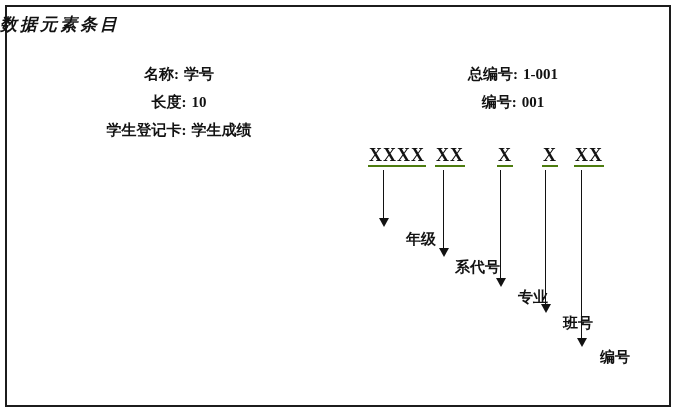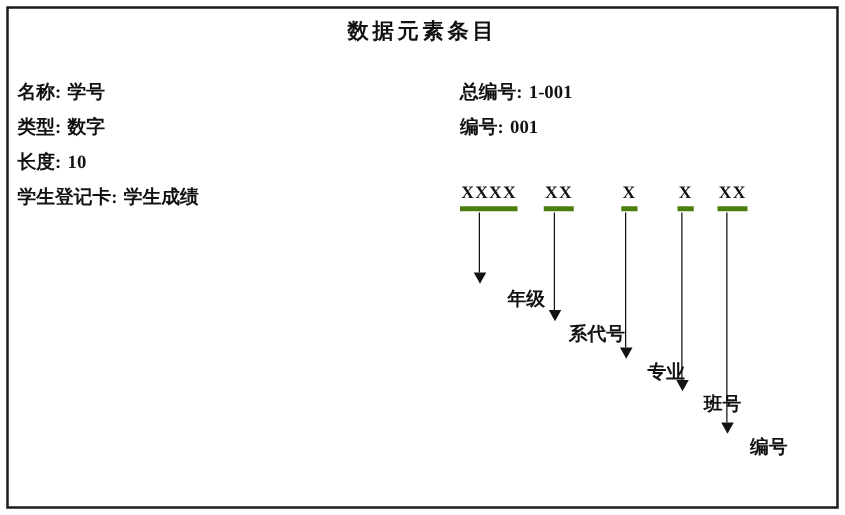--- a/index.html
+++ b/index.html
@@ -20,51 +20,53 @@
     position: absolute;
     left: 5px; top: 5px; right: 5px; bottom: 5px;
     border: 2px solid #1c1c1c;
     background: #ffffff;
   }
   .title {
     position: absolute;
     top: 13px;
     left: 0;
     width: 100%;
-    text-align: center;
+    text-align: left;
     font-size: 17px;
     letter-spacing: 3px;
+    font-style: italic;
   }
   .col {
     position: absolute;
     font-size: 15px;
   }
   .col-left  { left: 14px;  top: 60px; width: 330px; }
   .col-right { left: 368px; top: 60px; width: 290px; }
   .row {
     line-height: 28px;
     white-space: nowrap;
+    text-align: center;
   }
   .lbl { margin-right: 5px; }
   .indent { margin-left: 118px; }
 
   
   .code-diagram {
     position: absolute;
     left: 368px;
     top: 146px;
     width: 300px;
     height: 240px;
   }
   .seg {
     position: absolute;
     top: 0;
-    font-size: 14px;
+    font-size: 18px;
     letter-spacing: 1px;
-    border-bottom: 4px solid #4d7c0f;
+    border-bottom: 2px solid #4d7c0f;
     padding: 0 1px 1px 1px;
     line-height: 18px;
   }
   .arrow {
     position: absolute;
     top: 24px;
     width: 11px;
     display: flex;
     flex-direction: column;
     align-items: center;
@@ -90,23 +92,20 @@
 </head>
 <body>
 
 <div class="frame"></div>
 
 <div class="title">数据元素条目</div>
 
 <div class="col col-left">
   <div class="row">
     <span class="lbl">名称:</span><span>学号</span>
-  </div>
-  <div class="row">
-    <span class="lbl">类型:</span><span>数字</span>
   </div>
   <div class="row">
     <span class="lbl">长度:</span><span>10</span>
   </div>
   <div class="row">
     <span class="lbl">学生登记卡:</span><span>学生成绩</span>
   </div>
 </div>
 
 <div class="col col-right">

